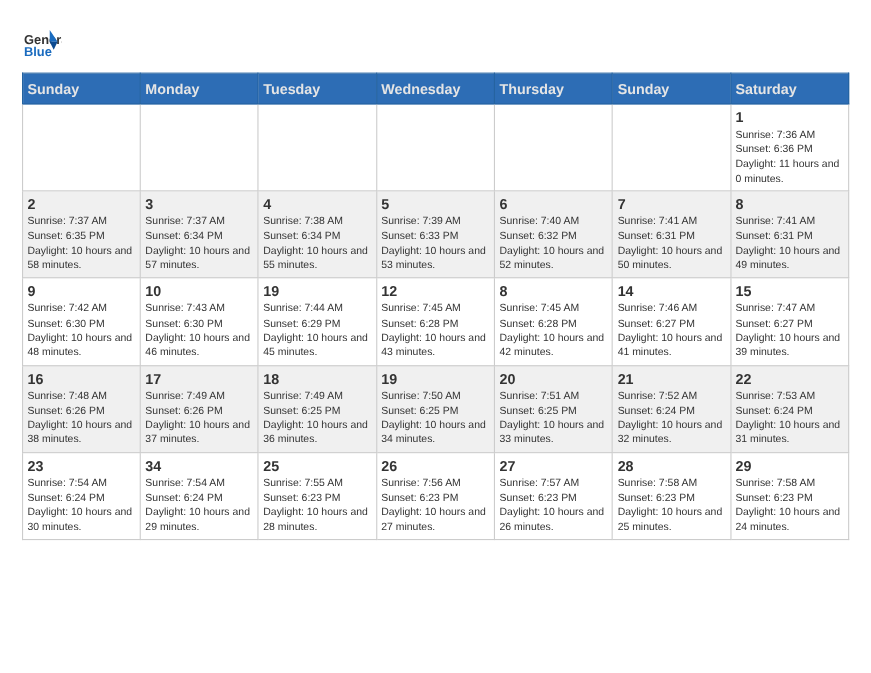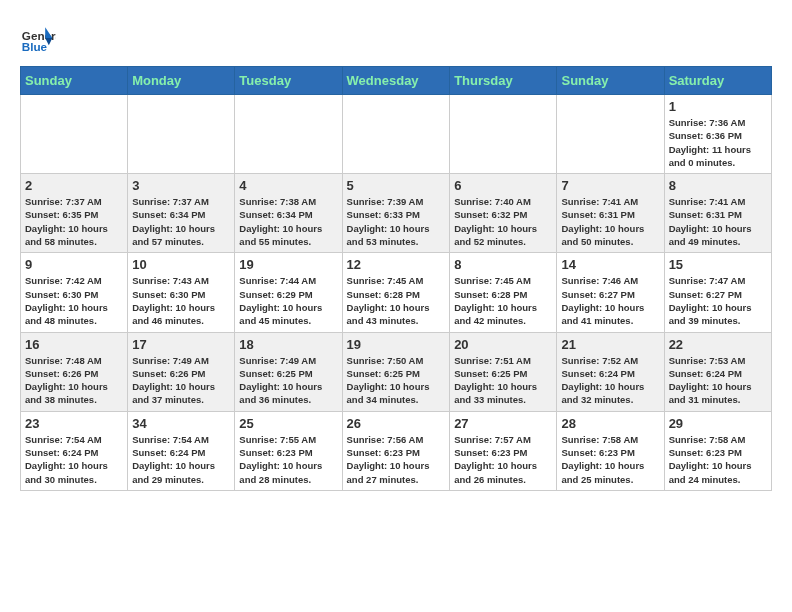--- a/index.html
+++ b/index.html
@@ -37,21 +37,21 @@
       font-size: 14px;
       color: #555;
     }
     .calendar {
       width: 100%;
       border-collapse: collapse;
       border: 1px solid #ccc;
     }
     .calendar th {
       background-color: #2d6db5;
-      color: #86efac;
+      color: #e5e5e5;
       font-size: 13px;
       font-weight: bold;
       padding: 6px 4px;
       text-align: left;
       border: 1px solid #2563a0;
     }
     .calendar td {
       border: 1px solid #ccc;
       vertical-align: top;
       padding: 4px;
@@ -68,21 +68,20 @@
       font-size: 13px;
       font-weight: bold;
       color: #333;
       display: block;
       margin-bottom: 2px;
     }
     .day-info {
       font-size: 9.5px;
       color: #333;
       line-height: 1.4;
-      font-weight: bold;
     }
   </style>
 </head>
 <body>
 
 <div class="header-area">
   <div class="logo">
     <svg class="logo-icon" viewBox="0 0 40 40">
       <text x="2" y="22" font-size="13" font-weight="bold" fill="#333">General</text>
       <text x="2" y="34" font-size="13" font-weight="bold" fill="#1a6bbf">Blue</text>

